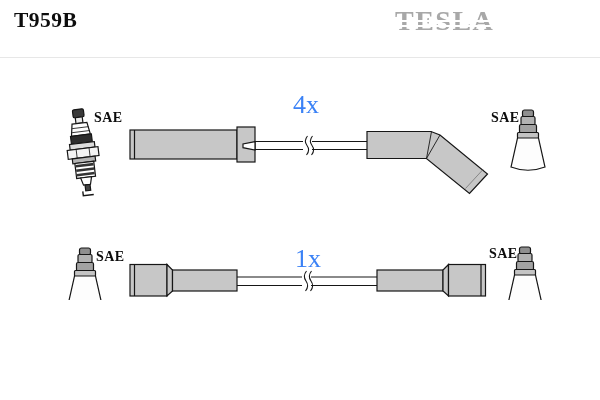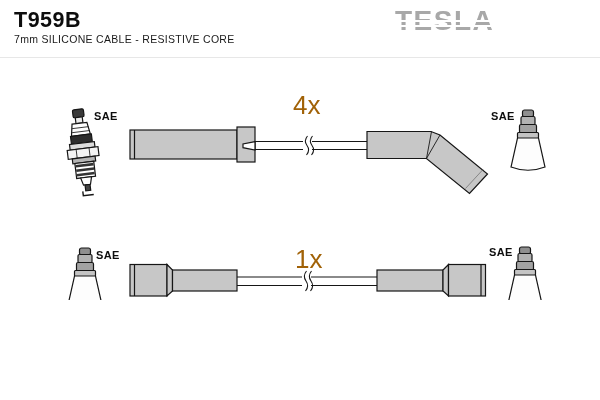--- a/index.html
+++ b/index.html
@@ -1,21 +1,21 @@
 <!DOCTYPE html>
 <html><head>
 <meta charset="utf-8">
 <style>
   html,body{margin:0;padding:0;}
   .screen{
     position:relative;
     width:600px;height:300px;
     background:#ffffff;
     overflow:hidden;
-    font-family:Liberation Sans, sans-serif;
+    font-family:Liberation Serif, serif;
     color:#111;
   }
   .part-number{
     position:absolute;left:14px;top:8px;
     font-size:21.5px;font-weight:bold;letter-spacing:0.5px;color:#0d0d0d;
   }
   .part-subtitle{
     position:absolute;left:14px;top:33px;
     font-size:10.5px;letter-spacing:0.3px;color:#1a1a1a;
   }
@@ -28,40 +28,39 @@
     position:absolute;left:-2px;right:-2px;height:2px;background:#ffffff;
   }
   .brand-logo .s1{top:14px;}
   .brand-logo .s2{top:19px;}
   .header-rule{
     position:absolute;left:0;top:57px;width:600px;height:1px;background:#e7e7e7;
   }
   .diagram-svg{position:absolute;left:0;top:0;}
   .sae-label{
     position:absolute;
-    font-size:11px;font-weight:bold;letter-spacing:0.4px;color:#0d0d0d;
+    font-size:14px;font-weight:bold;letter-spacing:0.4px;color:#0d0d0d;
   }
   .sae-tl{left:94px;top:110px;}
   .sae-tr{left:491px;top:110px;}
   .sae-bl{left:96px;top:249px;}
   .sae-br{left:489px;top:246px;}
   .qty-label{
     position:absolute;
-    font-size:26px;font-weight:400;color:#a16207;
+    font-size:26px;font-weight:400;color:#3b82f6;
   }
   .qty-top{left:293px;top:90px;}
   .qty-bottom{left:295px;top:244px;}
 </style>
 </head>
 <body>
 
 <div class="screen">
 
   <div class="part-number">T959B</div>
-  <div class="part-subtitle">7mm SILICONE CABLE - RESISTIVE CORE</div>
   <div class="brand-logo">
     <span>TESLA</span>
     <i class="stripe s1"></i>
     <i class="stripe s2"></i>
   </div>
   <div class="header-rule"></div>
 
   <svg class="diagram-svg" width="600" height="400" viewBox="0 0 600 400" stroke="#161616" stroke-width="1.2" fill="none" stroke-linejoin="miter">
 
     <defs>

